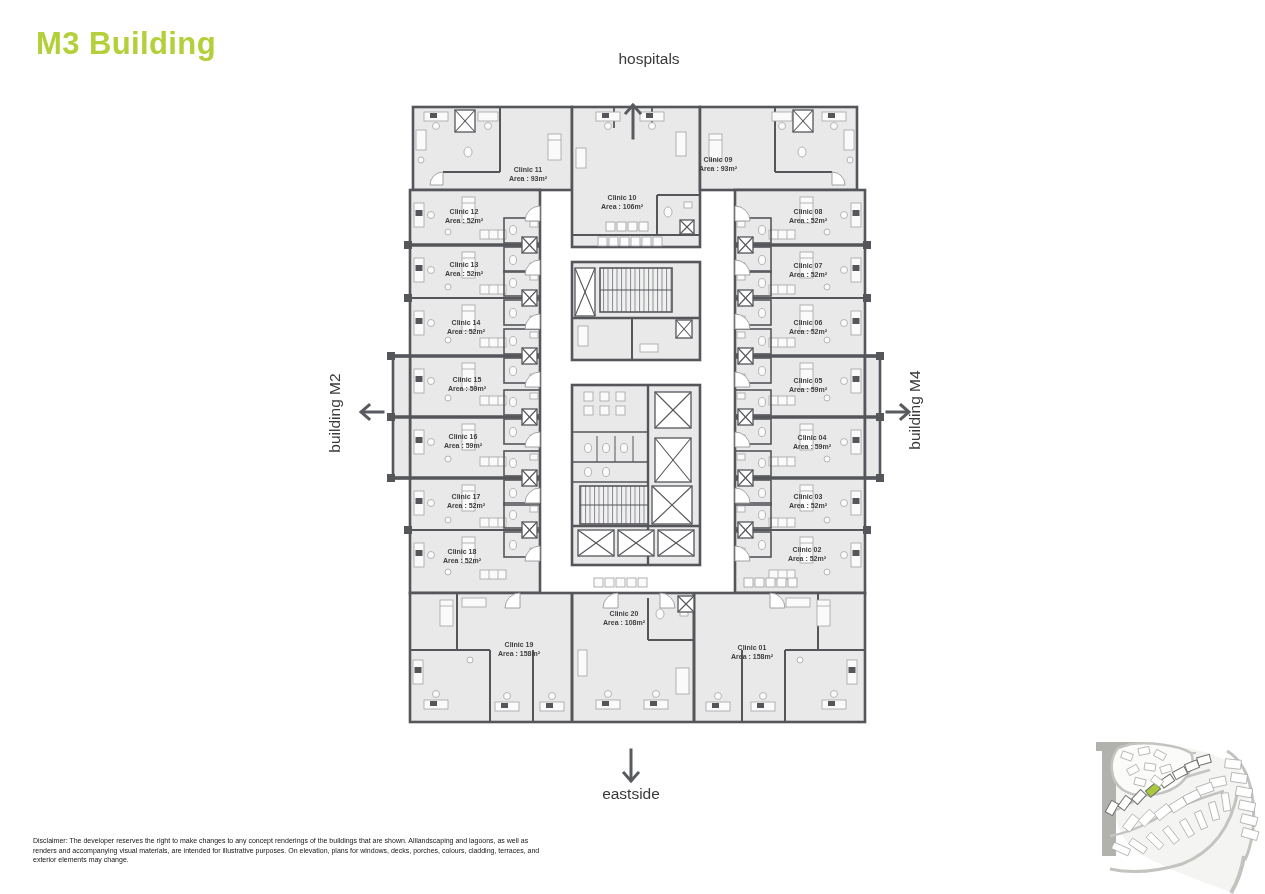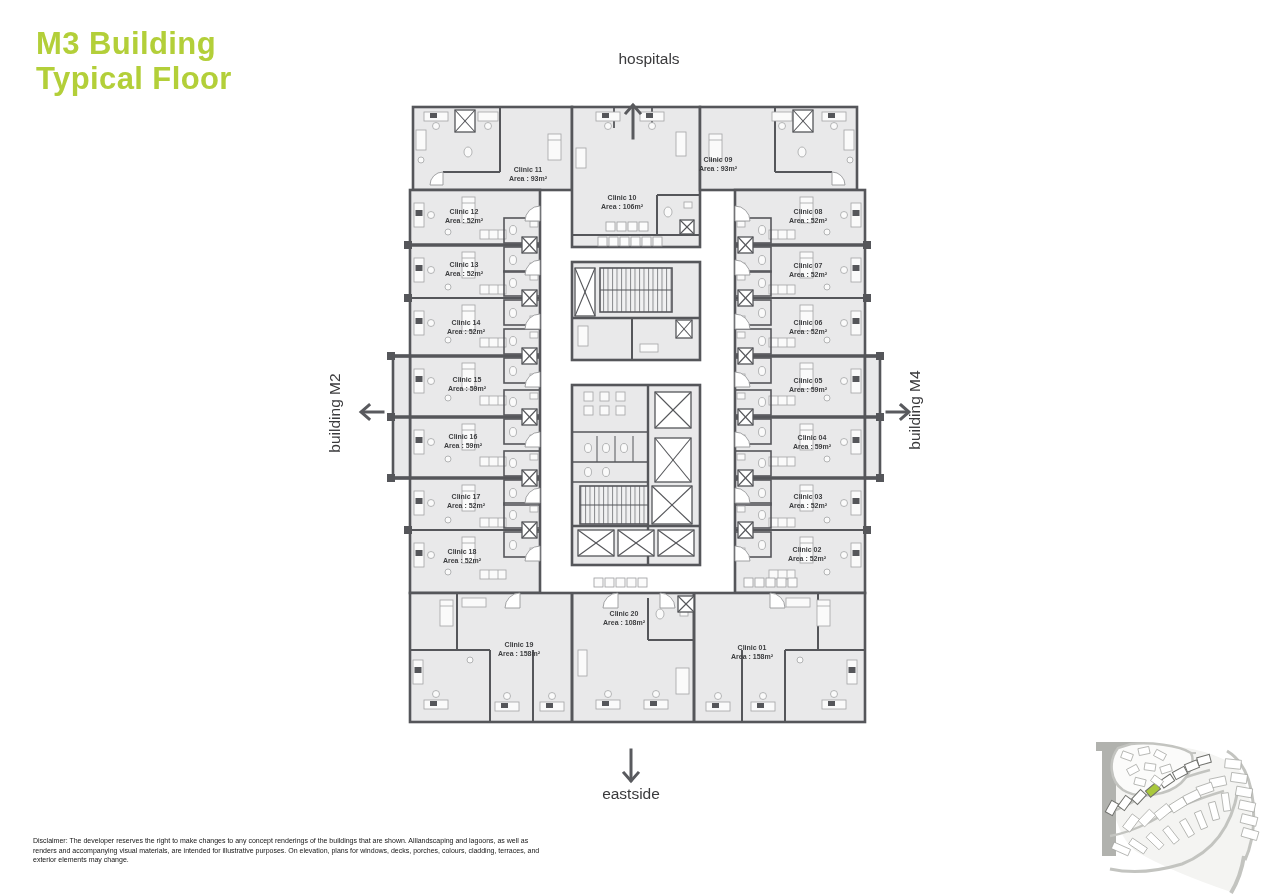--- a/index.html
+++ b/index.html
@@ -23,21 +23,20 @@
   .dirline{stroke:#595a5e;stroke-width:3;fill:none;stroke-linecap:square;}
   .mmr{stroke:#c3c4c0;fill:none;}
 </style>
 </head>
 <body>
 
 <div class="page">
 
   <div class="title">
     <div>M3 Building</div>
-    <div>Typical Floor</div>
   </div>
 
   <svg class="plan" width="1265" height="894" viewBox="0 0 1265 894">
     <defs>
       <pattern id="hatch" width="4.5" height="8" patternUnits="userSpaceOnUse">
         <rect width="4.5" height="8" fill="#f1f1f2"></rect>
         <line x1="0.5" y1="0" x2="0.5" y2="8" stroke="#8b8c8f" stroke-width="1"></line>
       </pattern>
 
       <g id="rowL">

